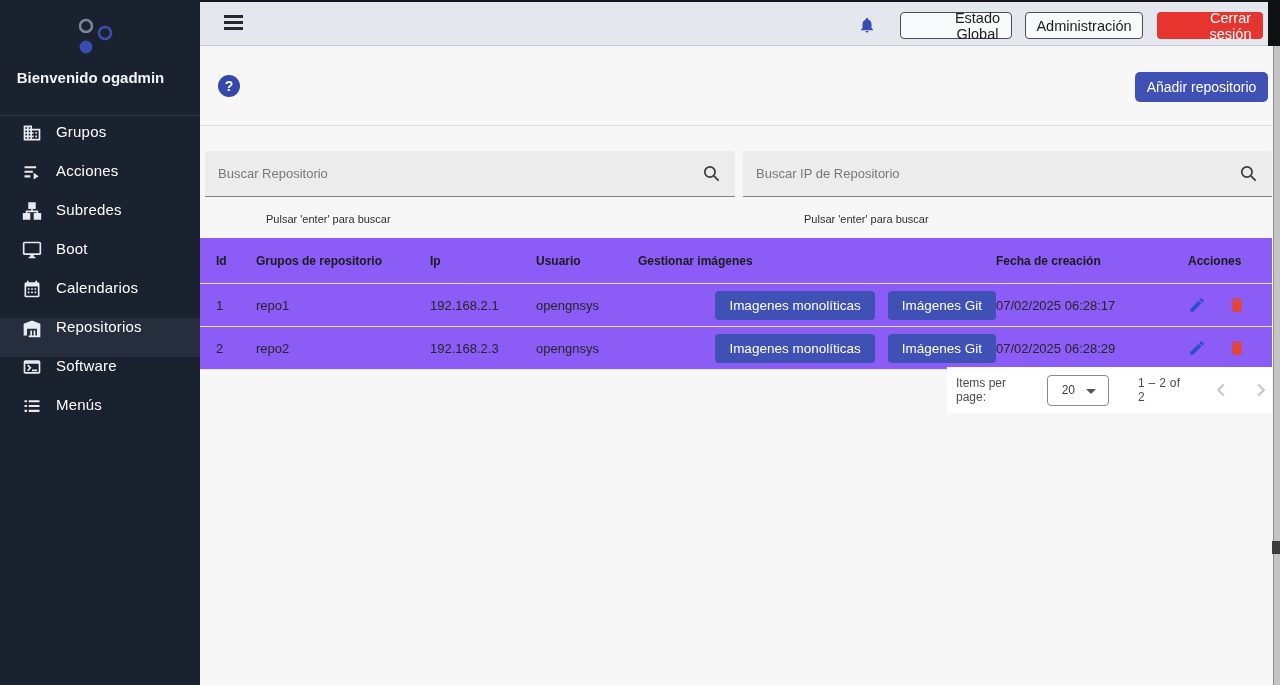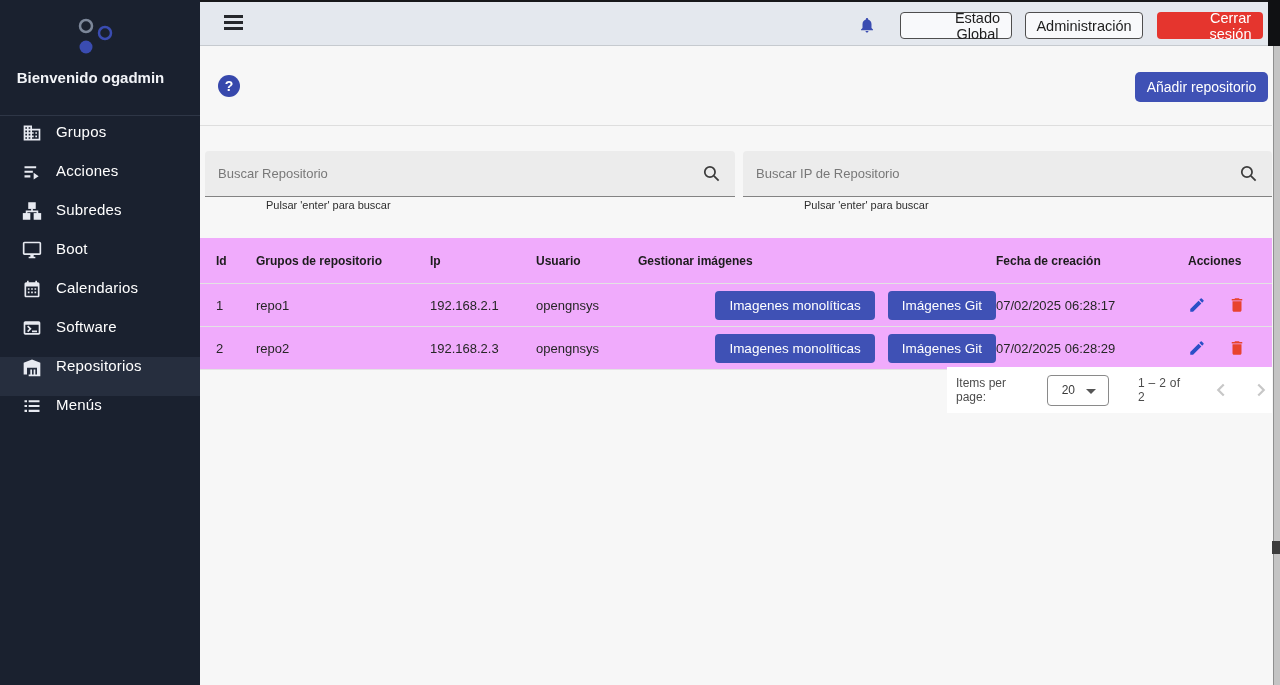--- a/index.html
+++ b/index.html
@@ -47,25 +47,25 @@
   .title-divider { position:absolute; left:0; top:79px; width:1072px; border-top:1px solid #dedede; }
 
   
   .field { position:absolute; top:105px; height:46px; background:#ececec; border-radius:4px 4px 0 0; border-bottom:1px solid #838383; }
   .field-repo { left:5px;  width:530px; }
   .field-ip   { left:543px; width:529px; }
   .field input { position:absolute; left:13px; top:0; width:80%; height:44px; border:none; background:transparent; outline:none;
                  font-family:"Liberation Sans",sans-serif; font-size:13px; color:#333; }
   .field input::placeholder { color:#787878; opacity:1; }
   .field .mag { position:absolute; right:14px; top:13px; width:19px; height:19px; color:#3c3c3c; }
-  .hint { position:absolute; top:153px; font-size:11px; font-weight:500; color:#2e2e2e;padding-left:48px; }
+  .hint { position:absolute; top:167px; font-size:11px; font-weight:500; color:#2e2e2e;padding-left:48px; }
   .hint-repo { left:18px; } .hint-ip { left:556px; }
 
   
-  .table { position:absolute; left:0; top:192px; width:1072px; background:#f0abfc; }
+  .table { position:absolute; left:0; top:192px; width:1072px; background:#8b5cf6; }
   .tgrid { display:grid; grid-template-columns:40px 174px 106px 102px 358px 192px 1fr; padding-left:16px; align-items:center; }
   .thead { height:46px; border-bottom:1px solid #e3e3e3; font-size:12px; font-weight:700; color:#1c1c1c; }
   .trow  { height:43px; border-bottom:1px solid #e3e3e3; font-size:13px; color:#262626; }
   .cell-buttons { display:flex; gap:13px; align-items:center;justify-content:flex-end; }
   .row-btn { height:29px; background:#3f51b5; color:#fff; border:none; border-radius:4px; font-size:13.5px;
              padding:0 14px; cursor:pointer; font-family:"Liberation Sans",sans-serif; }
   .cell-actions { display:flex; gap:22px; align-items:center; }
   .icon-btn { width:18px; height:18px; cursor:pointer; background:none; border:none; padding:0; }
   .edit-icon  { color:#2b4fc7; }
   .trash-icon { color:#e8432d; }
@@ -136,35 +136,35 @@
         <span class="mi-label">Boot</span>
       </div>
       <div class="menu-item">
         <span class="mi-icon">
           <svg width="20" height="20" viewBox="0 0 24 24" fill="currentColor">
               <path d="M19 4h-1V2h-2v2H8V2H6v2H5c-1.1 0-2 .9-2 2v14c0 1.1.9 2 2 2h14c1.1 0 2-.9 2-2V6c0-1.1-.9-2-2-2zm0 16H5V9h14v11zM7 11h2v2H7zm4 0h2v2h-2zm4 0h2v2h-2zM7 15h2v2H7zm4 0h2v2h-2zm4 0h2v2h-2z"></path>
             </svg>
         </span>
         <span class="mi-label">Calendarios</span>
       </div>
+      <div class="menu-item active">
+        <span class="mi-icon">
+          <svg width="20" height="20" viewBox="0 0 24 24" fill="currentColor">
+              <path d="M22 21V7L12 3 2 7v14h4v-8h12v8h-2v-6h-2v6h-2v-6h-2v6H8v2h14z"></path>
+            </svg>
+        </span>
+        <span class="mi-label">Repositorios</span>
+      </div>
       <div class="menu-item">
         <span class="mi-icon">
           <svg width="20" height="20" viewBox="0 0 24 24" fill="currentColor">
               <path d="M20 4H4c-1.1 0-2 .9-2 2v12c0 1.1.9 2 2 2h16c1.1 0 2-.9 2-2V6c0-1.1-.9-2-2-2zm0 14H4V8h16v10zm-2-1h-6v-2h6v2zM7.5 17l-1.4-1.4 2.6-2.6-2.6-2.6L7.5 9l4 4-4 4z"></path>
             </svg>
         </span>
         <span class="mi-label">Software</span>
-      </div>
-      <div class="menu-item active">
-        <span class="mi-icon">
-          <svg width="20" height="20" viewBox="0 0 24 24" fill="currentColor">
-              <path d="M22 21V7L12 3 2 7v14h4v-8h12v8h-2v-6h-2v6h-2v-6h-2v6H8v2h14z"></path>
-            </svg>
-        </span>
-        <span class="mi-label">Repositorios</span>
       </div>
       <div class="menu-item">
         <span class="mi-icon">
           <svg width="20" height="20" viewBox="0 0 24 24" fill="currentColor">
               <path d="M3 5h3v2.5H3zM8 5h13v2.5H8zM3 10.8h3v2.5H3zM8 10.8h13v2.5H8zM3 16.6h3v2.5H3zM8 16.6h13v2.5H8z"></path>
             </svg>
         </span>
         <span class="mi-label">Menús</span>
       </div>
     </nav>

